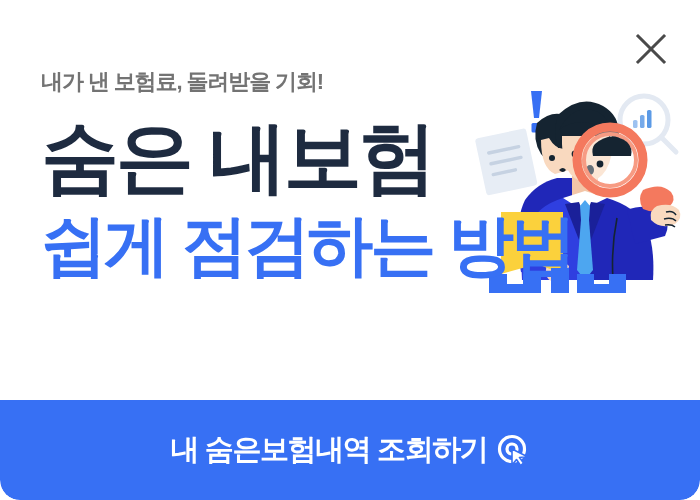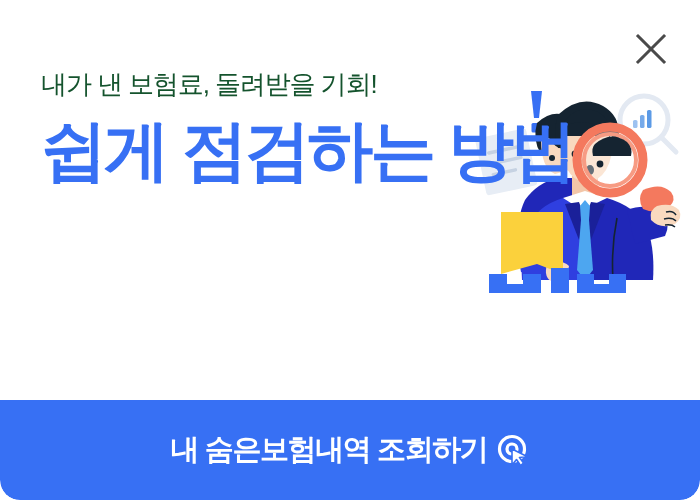--- a/index.html
+++ b/index.html
@@ -40,23 +40,23 @@
   }
 
   
   .copy {
     position: absolute;
     left: 41px;
     top: 68px;
     z-index: 30;
   }
   .eyebrow {
-    font-size: 26px;
-    font-weight: normal;
-    color: #14532d;
+    font-size: 22px;
+    font-weight: bold;
+    color: #737373;
     letter-spacing: -1.1px;
     line-height: 1.25;
     white-space: nowrap;
   }
   .headline-1 {
     margin-top: 22px;
     font-size: 78px;
     font-weight: bold;
     color: #1e2b40;
     letter-spacing: -3.2px;
@@ -125,20 +125,21 @@
     <span>
       <svg width="34" height="34" viewBox="0 0 34 34" aria-hidden="true">
         <line x1="4" y1="4" x2="30" y2="30" stroke="#4a4a4a" stroke-width="3" stroke-linecap="square"></line>
         <line x1="30" y1="4" x2="4" y2="30" stroke="#4a4a4a" stroke-width="3" stroke-linecap="square"></line>
       </svg>
     </span>
   </div>
 
   <div class="copy">
     <div class="eyebrow">내가 낸 보험료, 돌려받을 기회!</div>
+    <div class="headline-1">숨은 내보험</div>
     <div class="headline-2">쉽게 점검하는 방법</div>
   </div>
 
   <div class="illustration">
     <svg viewBox="0 0 225 215" aria-hidden="true">
 
       <g>
         <g transform="rotate(-12 38 78)">
           <rect x="12" y="55" width="52" height="58" rx="3" fill="#e7edf5"></rect>
           <rect x="21" y="70" width="34" height="3.4" rx="1.7" fill="#c6d2e2"></rect>

